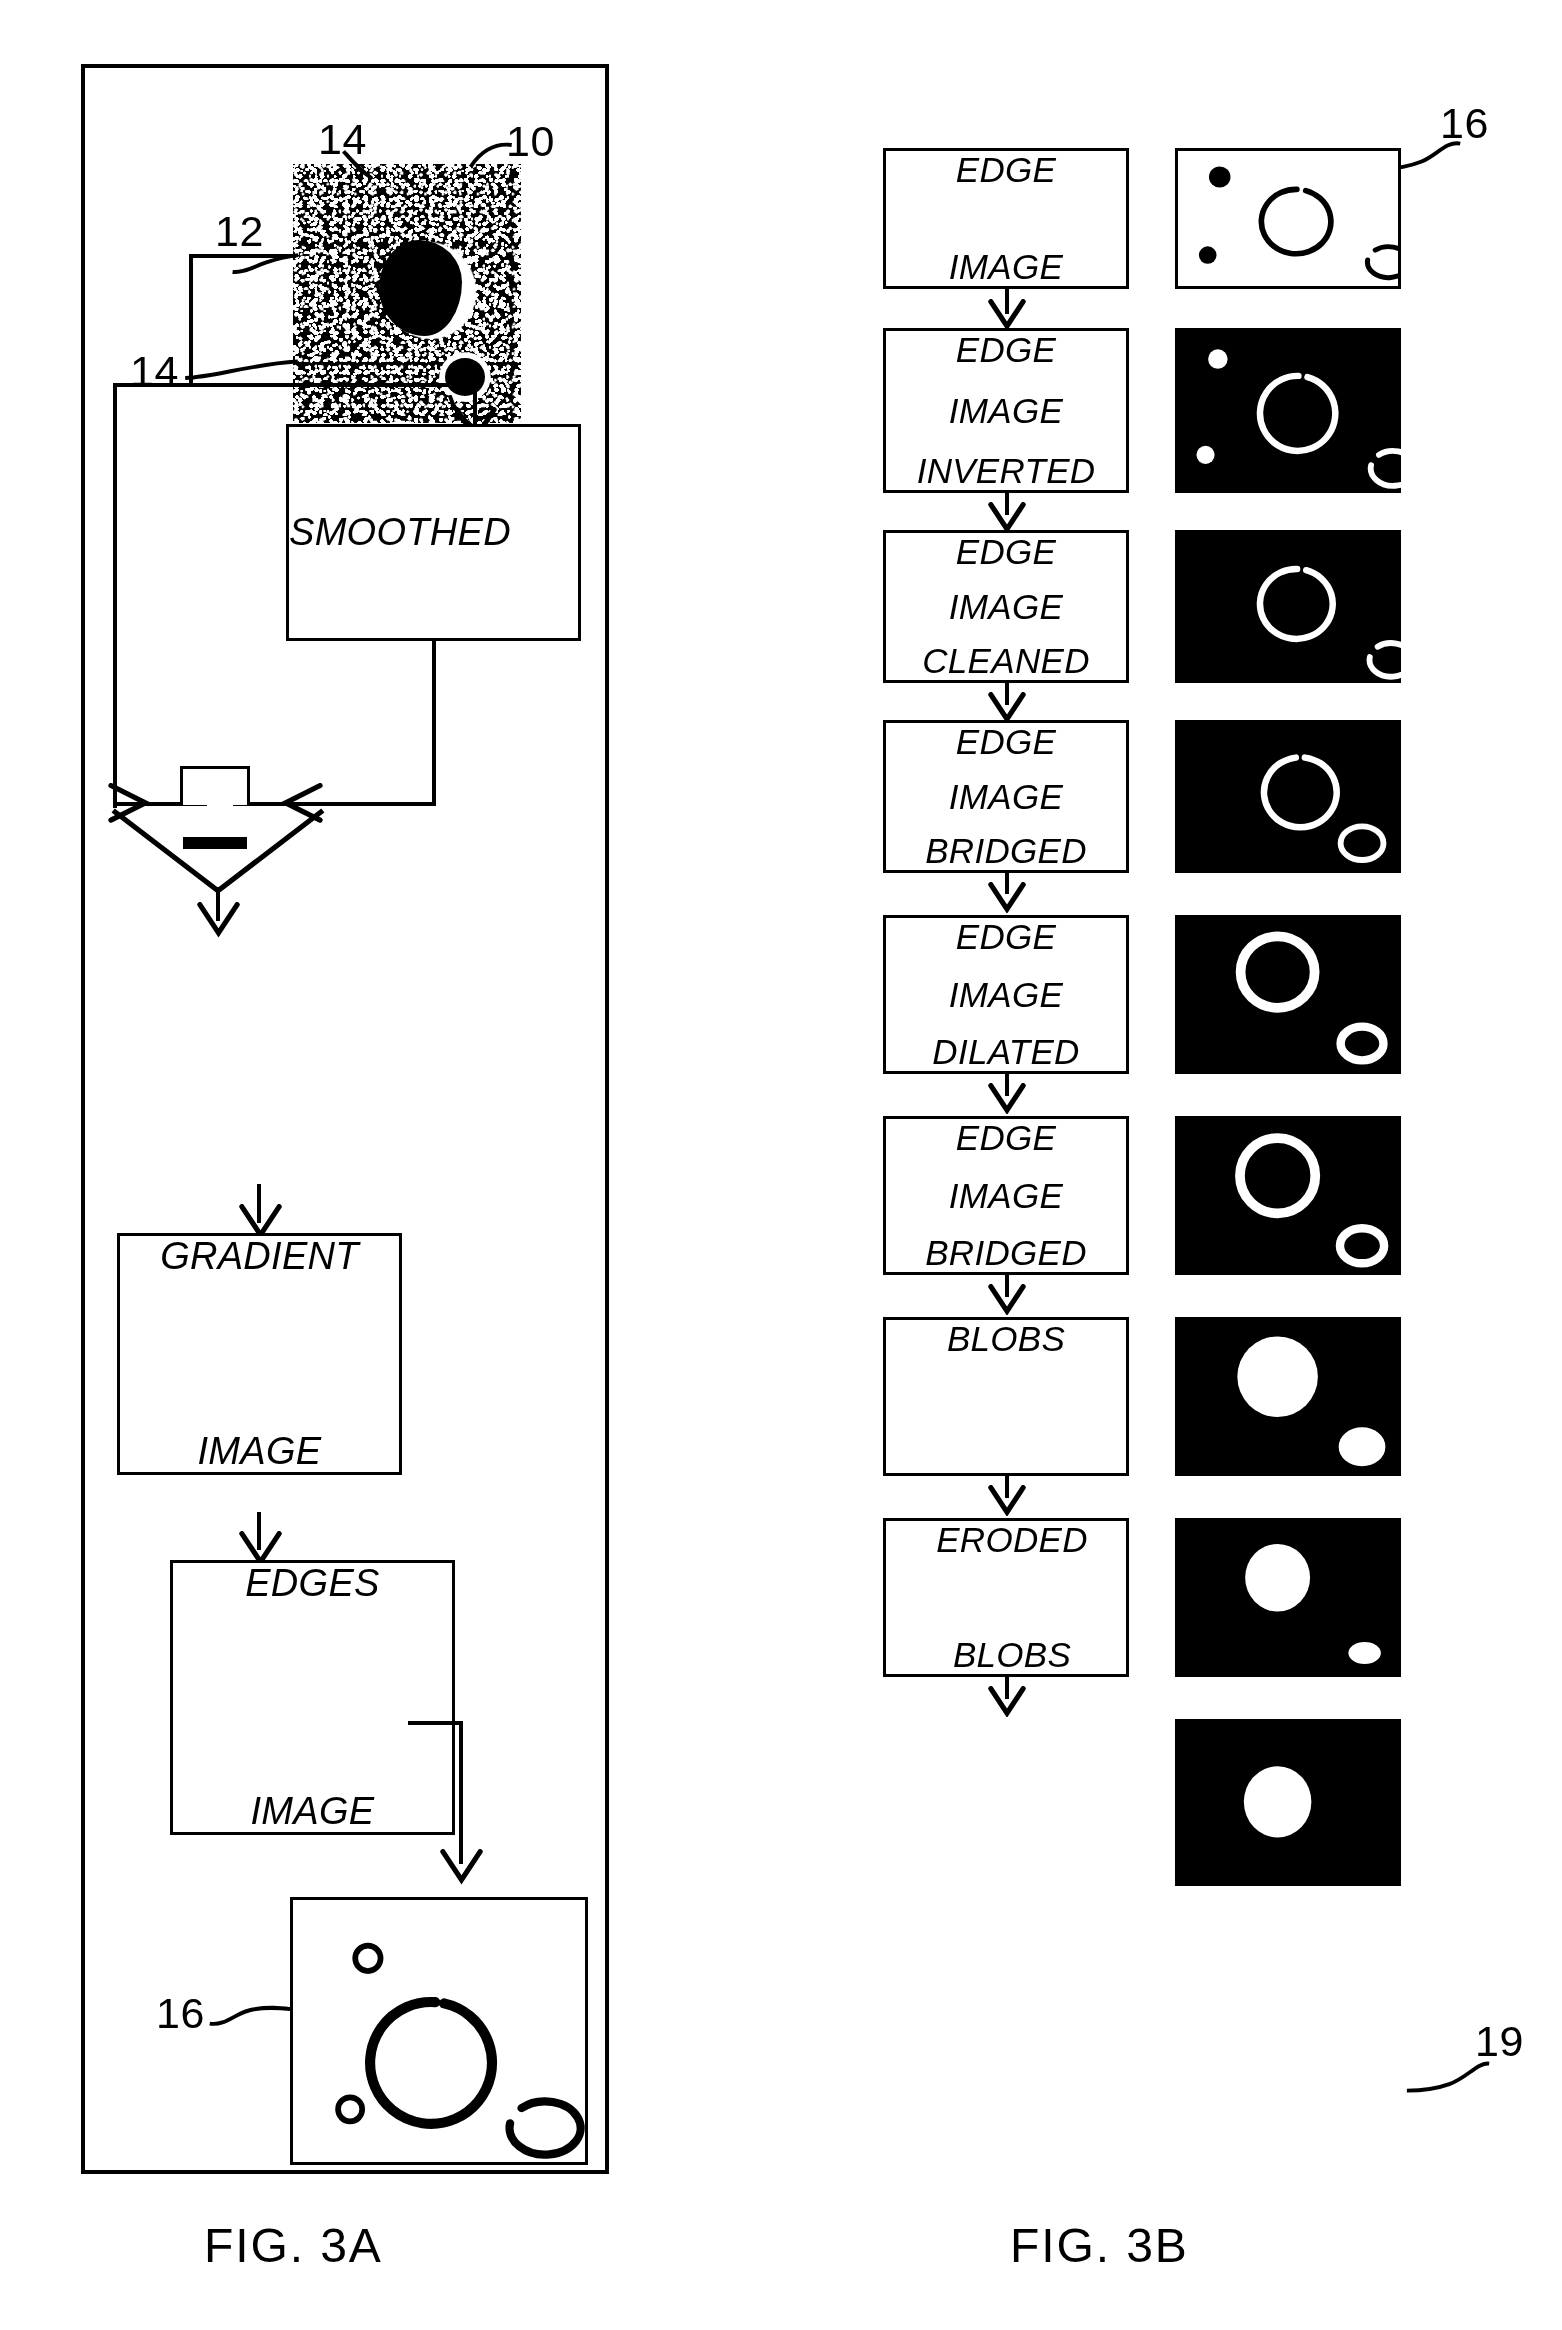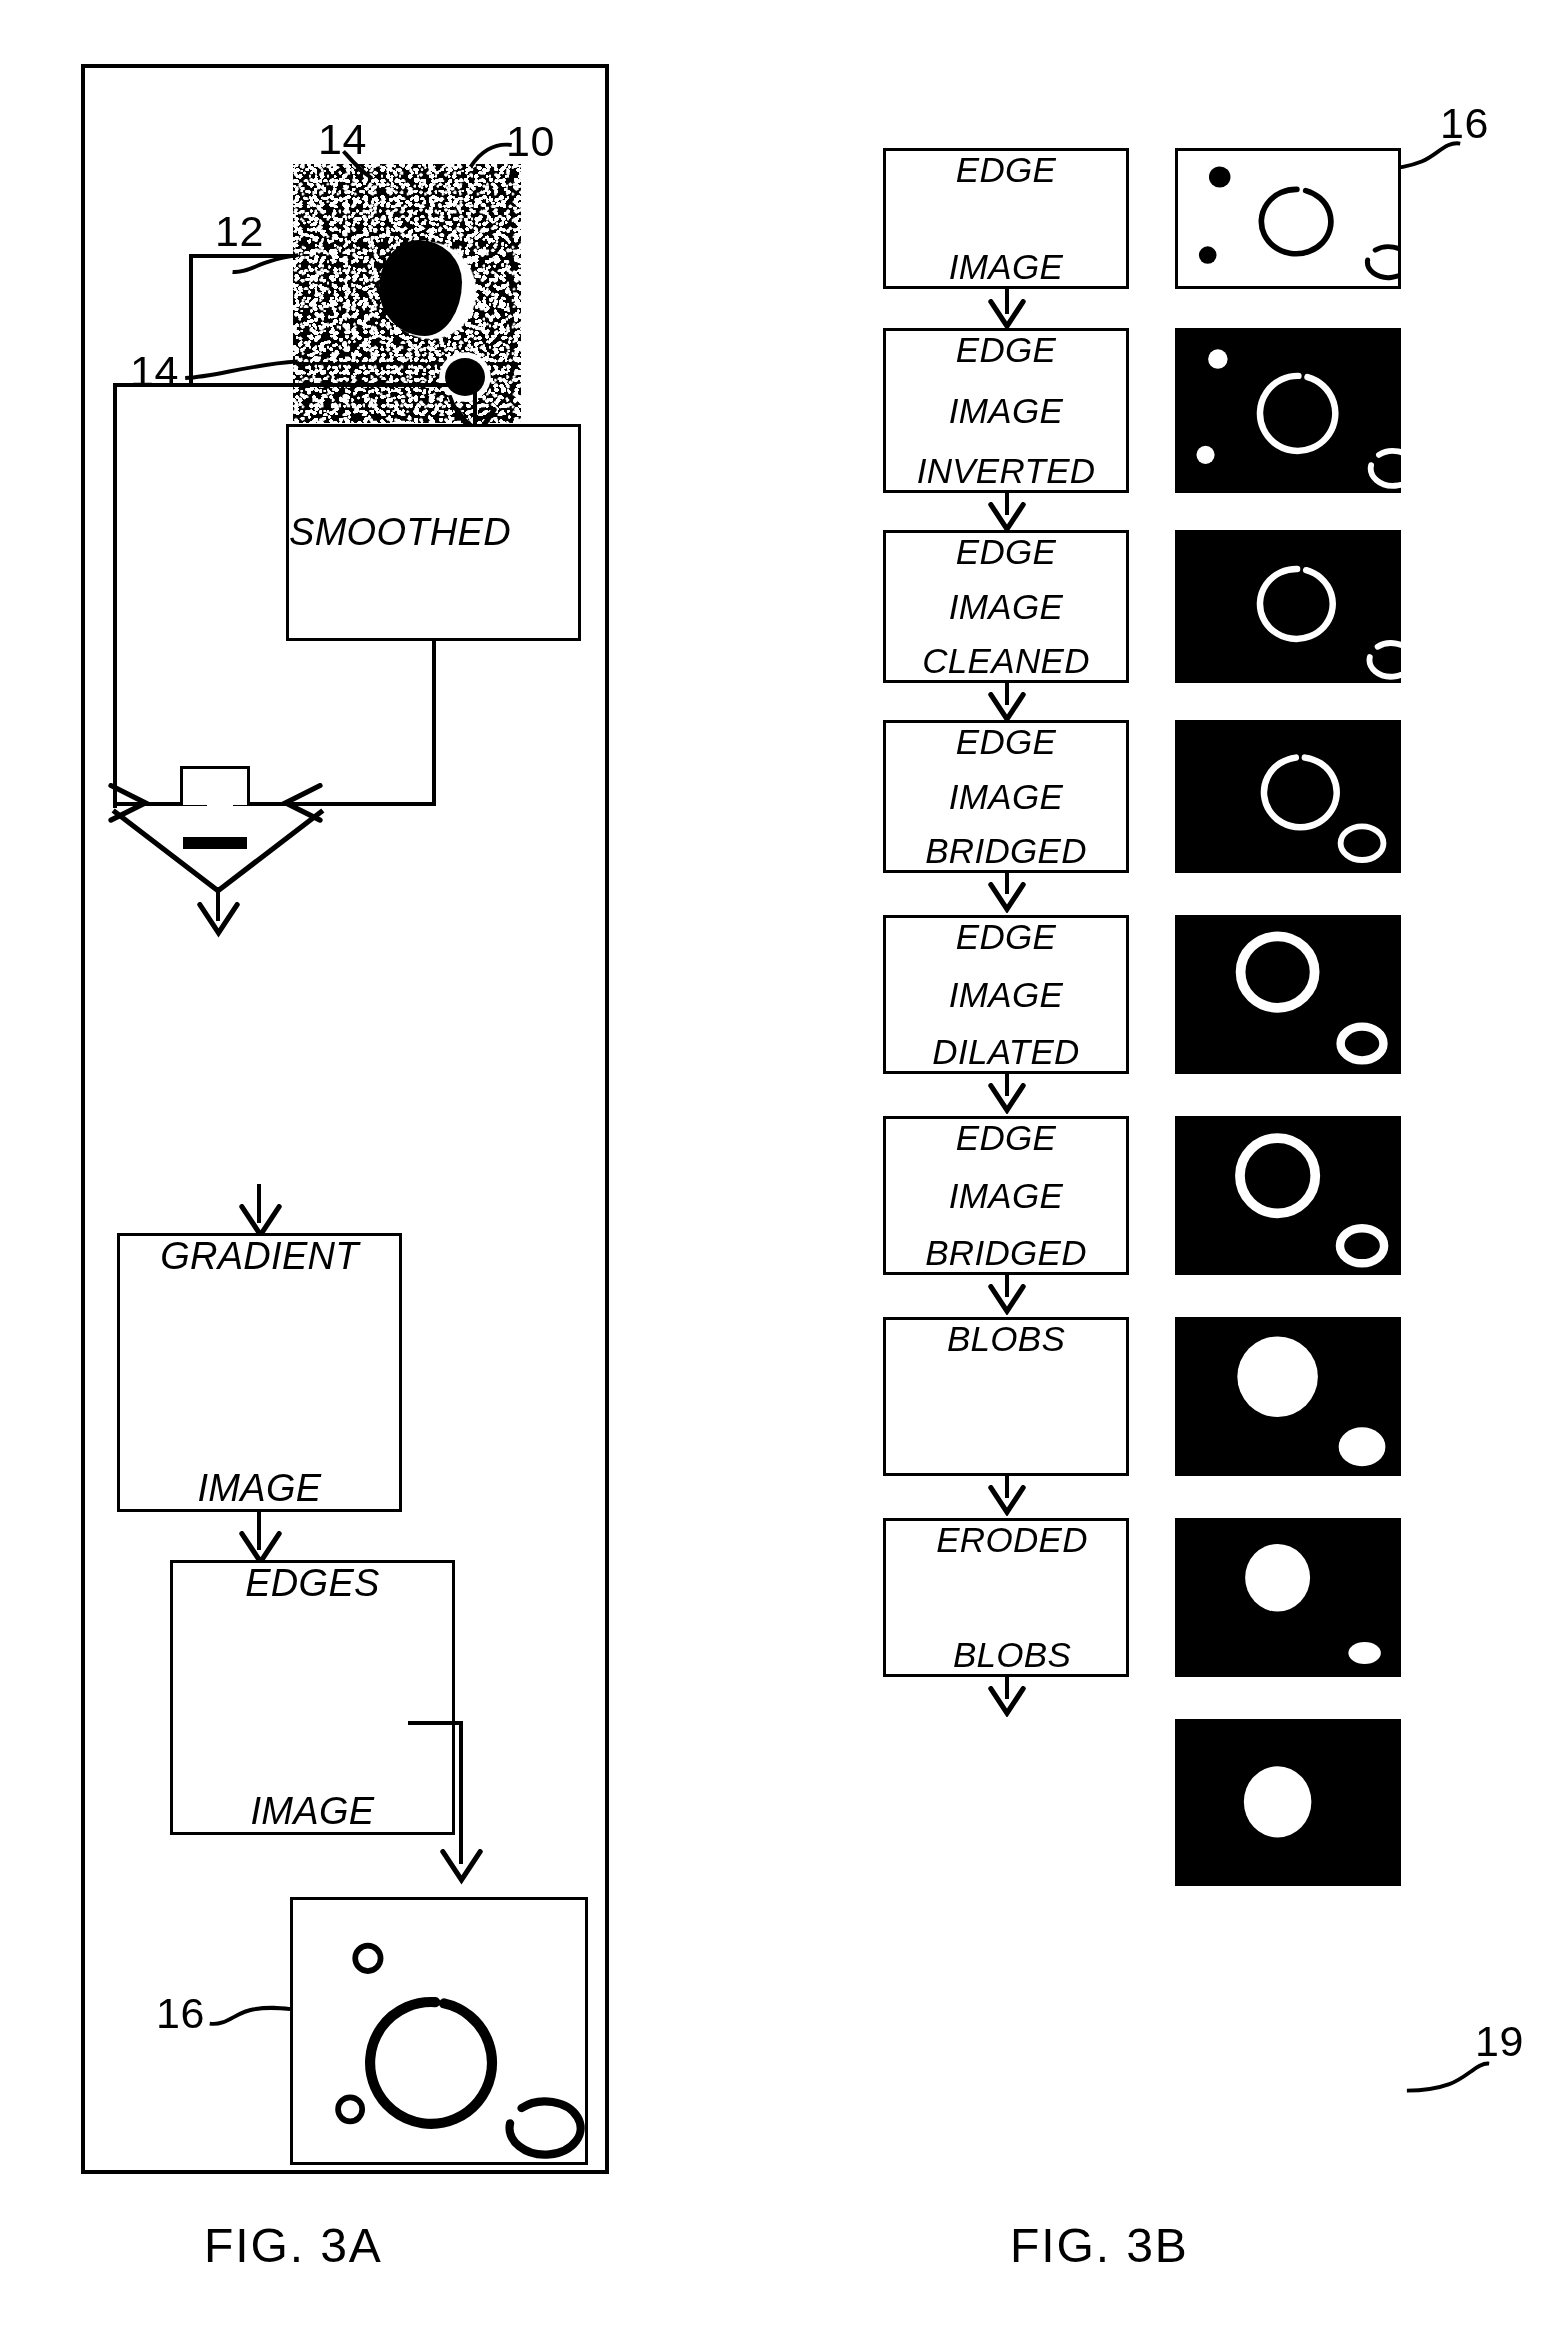--- a/index.html
+++ b/index.html
@@ -182,21 +182,21 @@
   <svg class="arrow" style="left:197px;top:902px;width:43px;height:36px;" viewBox="0 0 66 56" width="43" height="36">
     <path d="M4,4 L33,48 L62,4" stroke="#000" stroke-width="8" fill="none" stroke-linecap="round"></path>
   </svg>
 
 
   <div class="vline" style="left:257px;top:1184px;width:3.9px;height:39px;"></div>
   <svg class="arrow" style="left:239px;top:1204px;width:43px;height:36px;" viewBox="0 0 66 56" width="43" height="36">
     <path d="M4,4 L33,48 L62,4" stroke="#000" stroke-width="8" fill="none" stroke-linecap="round"></path>
   </svg>
 
-  <div class="box" style="left:117px;top:1233px;width:285px;height:279px;font-size:38px;flex-direction:column;">
+  <div class="box" style="left:117px;top:1233px;width:285px;height:242px;font-size:38px;flex-direction:column;">
     <span>GRADIENT</span>
     <span>IMAGE</span>
   </div>
 
   <div class="vline" style="left:257px;top:1512px;width:3.9px;height:38px;"></div>
   <svg class="arrow" style="left:239px;top:1531px;width:43px;height:36px;" viewBox="0 0 66 56" width="43" height="36">
     <path d="M4,4 L33,48 L62,4" stroke="#000" stroke-width="8" fill="none" stroke-linecap="round"></path>
   </svg>
 
   <div class="box" style="left:126px;top:1560px;width:285px;height:275px;font-size:38px;flex-direction:column;margin-left:44px;">

